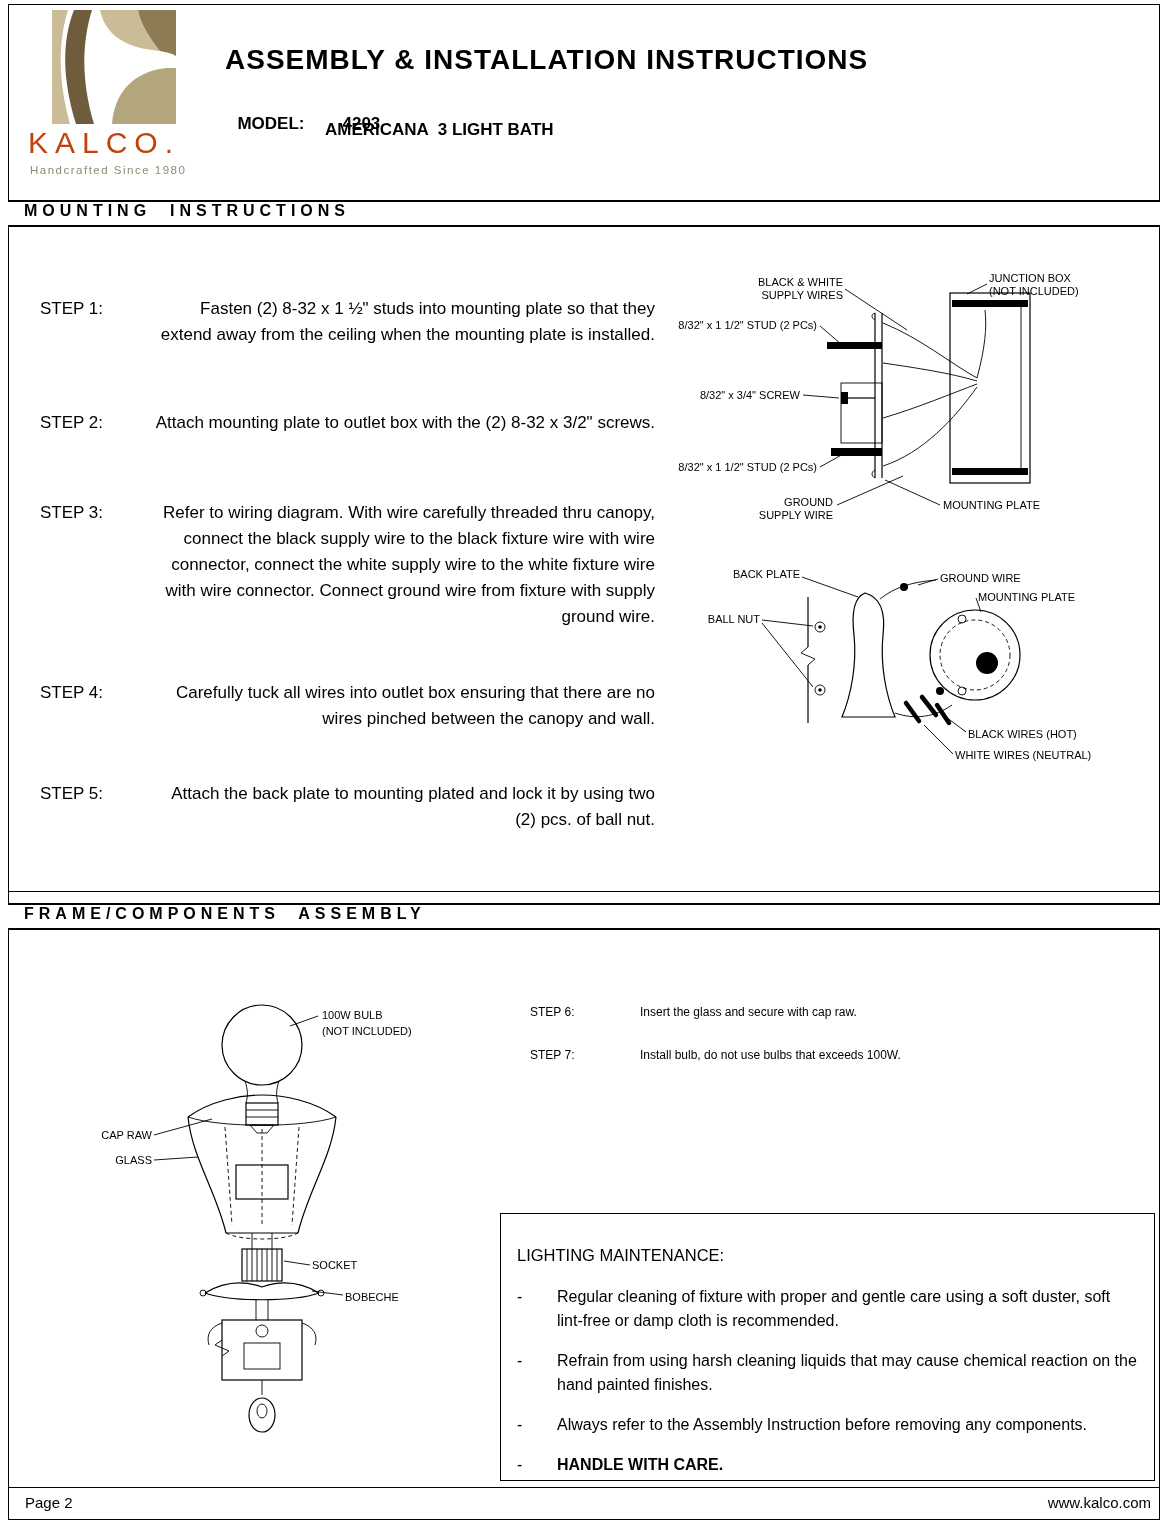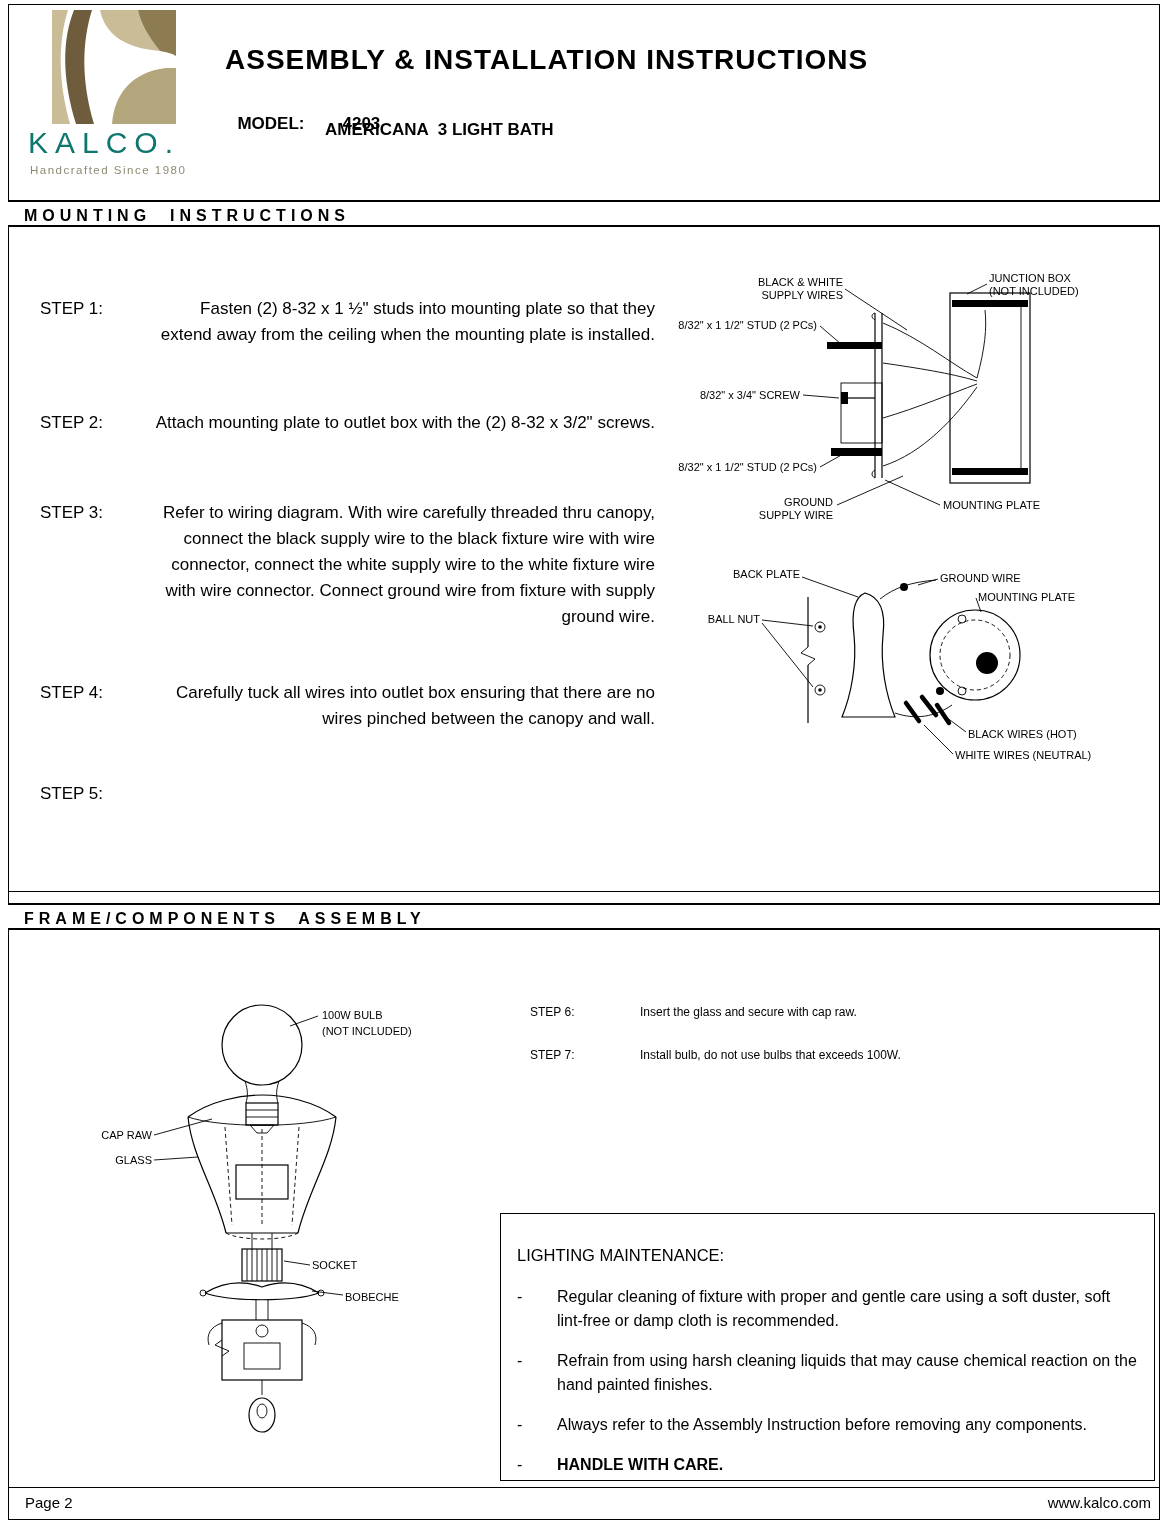--- a/index.html
+++ b/index.html
@@ -9,31 +9,31 @@
     position: relative;
     font-family: "Liberation Sans", sans-serif;
     color: #000;
     overflow: hidden;
   }
   .abs { position: absolute; }
   
   .frame { left:8px; top:4px; width:1152px; height:1516px; border:1px solid #000; }
   
   .logo-svg { left:46px; top:8px; }
-  .brand-text { left:28px; top:126px; font-size:30px; letter-spacing:7px; color:#0f766e; font-weight:400; }
+  .brand-text { left:28px; top:126px; font-size:30px; letter-spacing:7px; color:#c2410c; font-weight:400; }
   .brand-tag { left:30px; top:164px; font-size:11.5px; letter-spacing:1.5px; color:#8f8a72; }
   .doc-title { left:225px; top:44px; font-size:28px; font-weight:bold; letter-spacing:1px; white-space:pre; }
   .model-row { left:228px; top:94px; font-size:17px; font-weight:bold; white-space:pre; }
   .model-num { margin-left:38px; }
   .model-name { left:325px; top:120px; font-size:17px; font-weight:bold; white-space:pre; }
   
   .section-bar {
     left:8px; width:1152px; height:27px;
     border-top:2px solid #000; border-bottom:2px solid #000;
-    background:#fff; display:flex; align-items:flex-end;
+    background:#fff; display:flex; align-items:flex-start;
     padding-left:16px;
     font-size:16px; font-weight:bold; letter-spacing:5px; white-space:pre;
   }
   .hline { left:8px; width:1152px; height:0; border-top:1px solid #000; }
   
   .step { left:40px; width:615px; display:flex; font-size:17px; line-height:26px; }
   .step .step-label { width:106px; flex-shrink:0; }
   .step .step-text { flex:1; width:505px;text-align:right; }
   .fstep { left:530px; width:570px; display:flex; font-size:12px; line-height:24px; }
   .fstep .step-label { width:110px; flex-shrink:0; }
@@ -92,20 +92,21 @@
 <div class="abs step" style="top:500px;">
   <span class="step-label">STEP 3:</span>
   <span class="step-text">Refer to wiring diagram. With wire carefully threaded thru canopy, connect the black supply wire to the black fixture wire with wire connector, connect the white supply wire to the white fixture wire with wire connector. Connect ground wire from fixture with supply ground wire.</span>
 </div>
 <div class="abs step" style="top:680px;">
   <span class="step-label">STEP 4:</span>
   <span class="step-text">Carefully tuck all wires into outlet box ensuring that there are no wires pinched between the canopy and wall.</span>
 </div>
 <div class="abs step" style="top:781px;">
   <span class="step-label">STEP 5:</span>
+  <span class="step-text">Attach the back plate to mounting plated and lock it by using two (2) pcs. of ball nut.</span>
 </div>
 
 <svg class="abs" style="left:655px; top:268px;" width="505" height="270" viewBox="0 0 505 270">
   <g>
 
     <rect x="295" y="25" width="80" height="190" class="ln"></rect>
     <rect x="297" y="32" width="76" height="7" fill="#000"></rect>
     <rect x="297" y="200" width="76" height="7" fill="#000"></rect>
     <line x1="366" y1="39" x2="366" y2="200" class="lnthin"></line>
 

